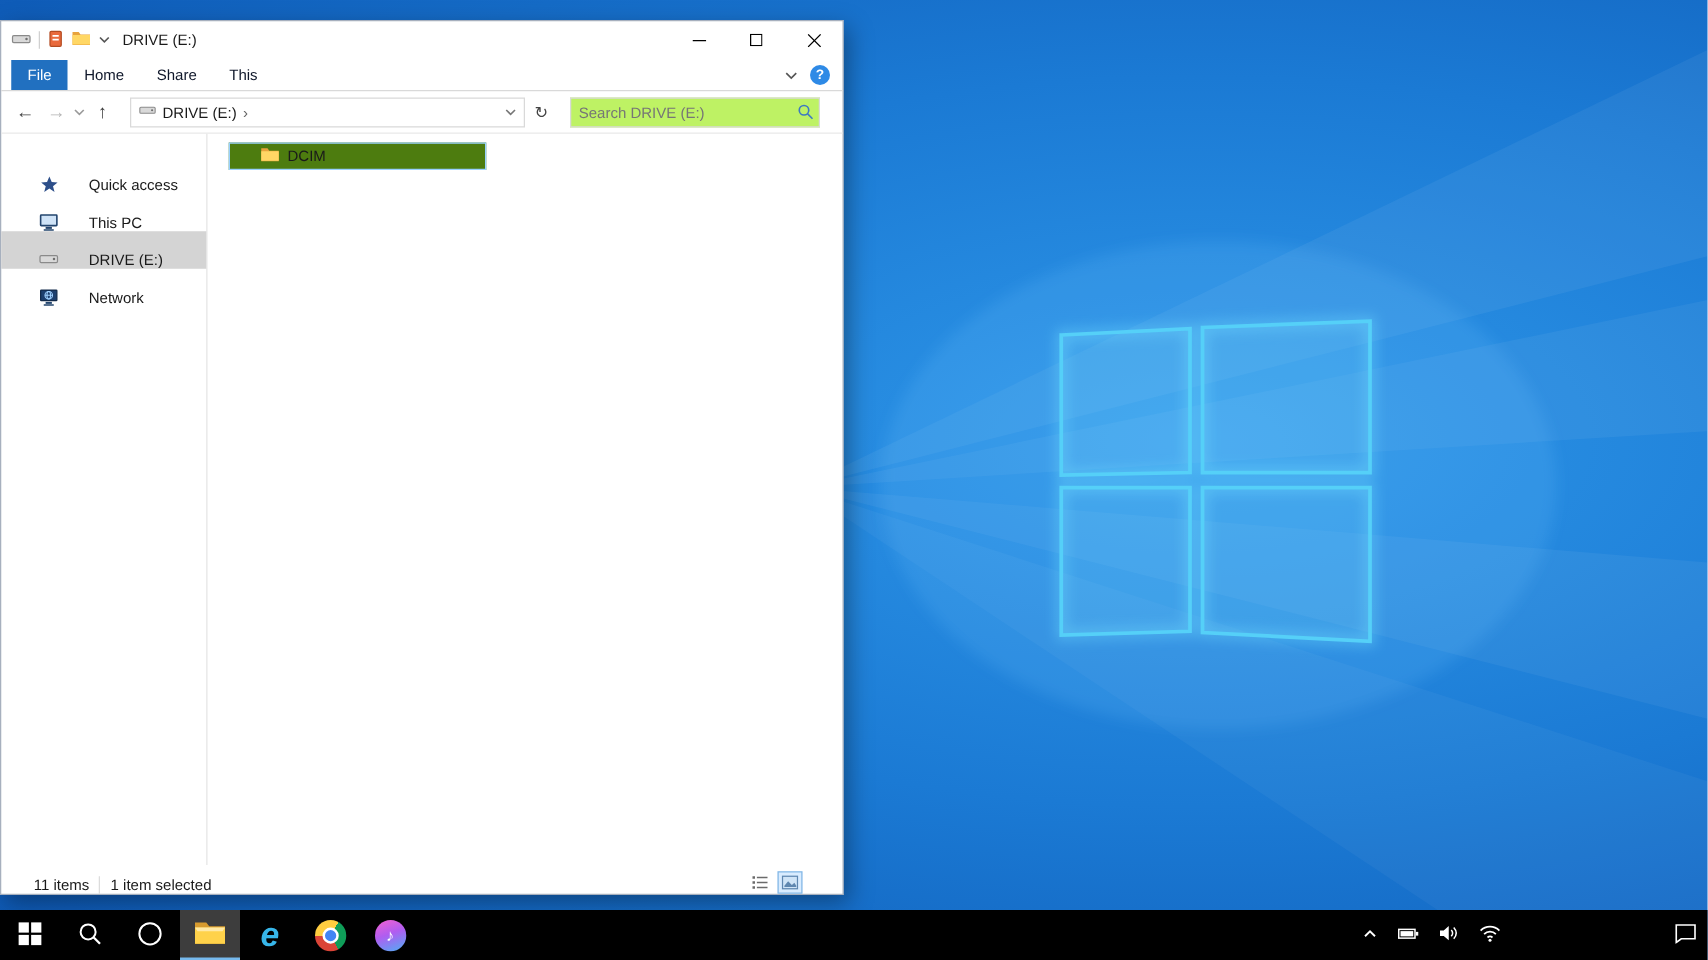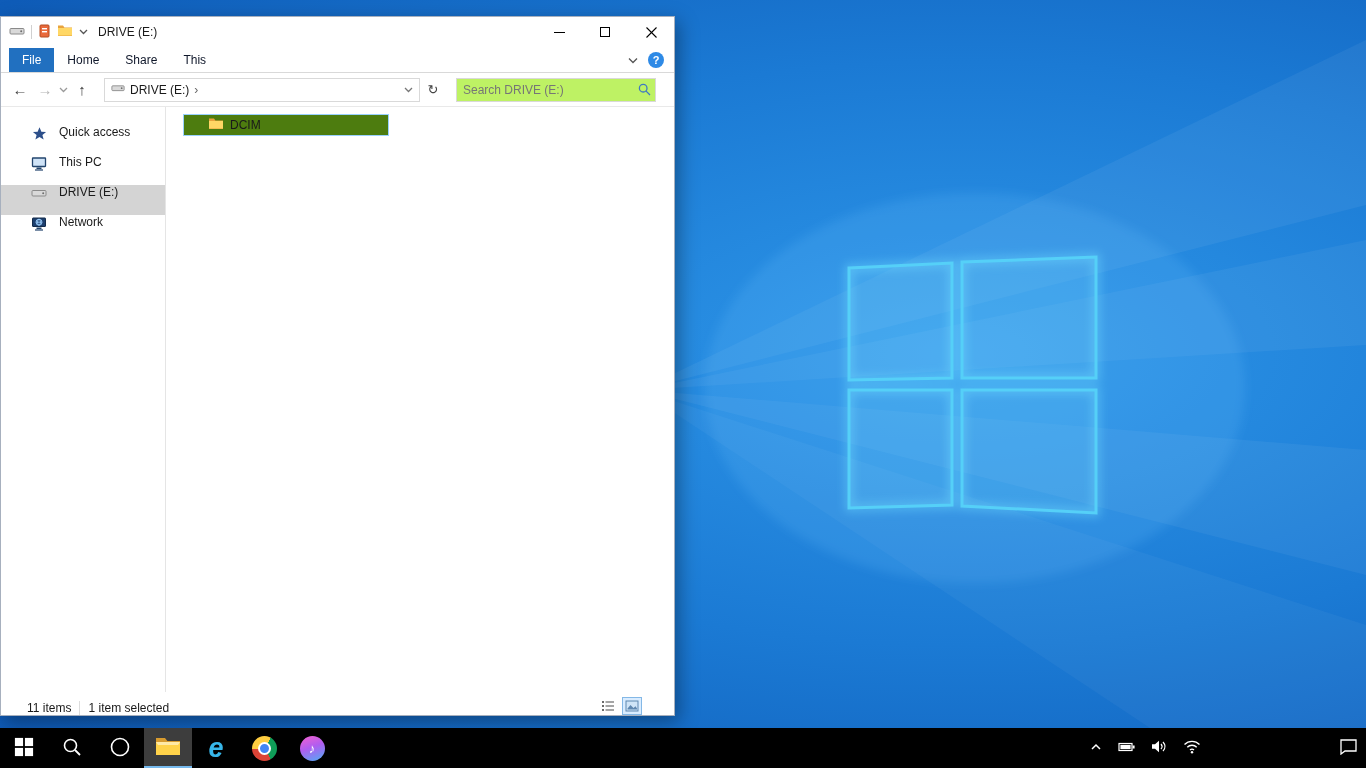--- a/index.html
+++ b/index.html
@@ -44,21 +44,21 @@
     font-size:13px; color:#444; }
   .searchbox { width:200px; height:24px; border:1px solid #d9d9d9; background:#bef264;
     display:flex; align-items:center; margin-left:10px; }
   .searchbox input { flex:1; border:none; outline:none; font:12px "Liberation Sans",sans-serif;
     padding:0 6px; color:#333; min-width:0; background:transparent; }
   .searchbox input::placeholder { color:#767676; }
   .searchbox .mag { width:22px; display:flex; align-items:center; justify-content:center; }
 
   .winbody { flex:1; display:flex; min-height:0; }
   .sidebar { width:165px; border-right:1px solid #e5e5e5; padding-top:18px; flex:0 0 auto; }
-  .side-item { height:30px; display:flex; align-items:flex-start; gap:12px; padding-left:30px; }
+  .side-item { height:30px; display:flex; align-items:flex-end; gap:24px; padding-left:30px; }
   .side-item.selected { background:#d4d4d4; }
   .si-icon { width:16px; height:16px; display:flex; align-items:center; justify-content:center; }
 
   .content { flex:1; padding:7px 0 0 17px; }
   .file-item { width:206px; height:22px; display:flex; align-items:center; gap:6px;
     padding:0 4px; border:1px solid transparent; }
   .file-item.selected { background:#4d7c0f; border-color:#99d1ff;padding-left:24px; }
 
   .statusbar { height:23px; display:flex; align-items:flex-end; padding:0 26px; gap:8px; flex:0 0 auto; }
   .status-sep { width:1px; height:14px; background:#dcdcdc; }

